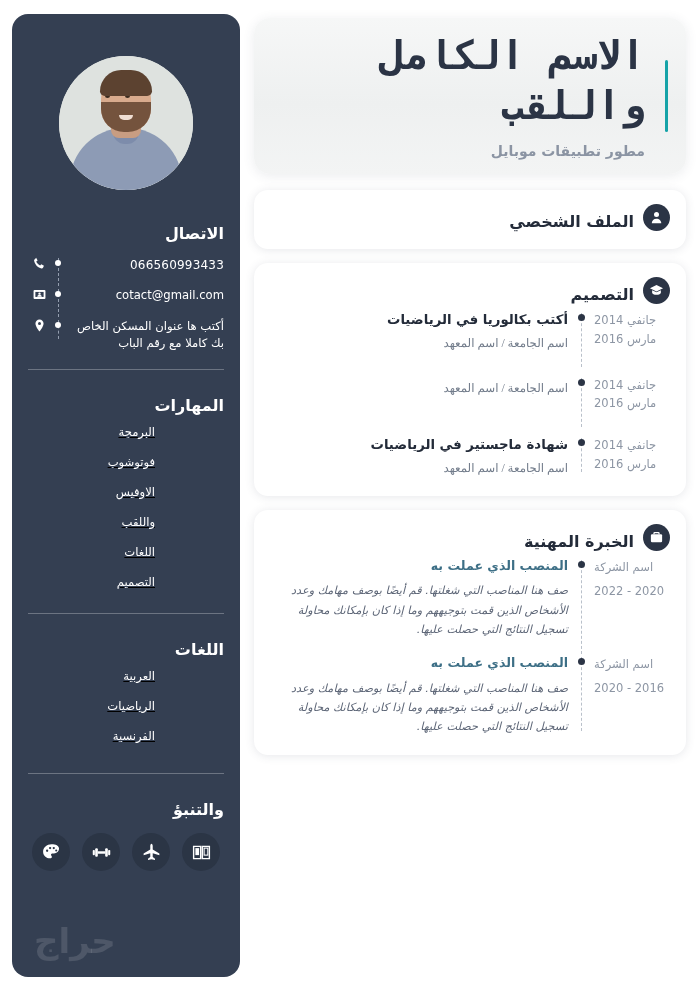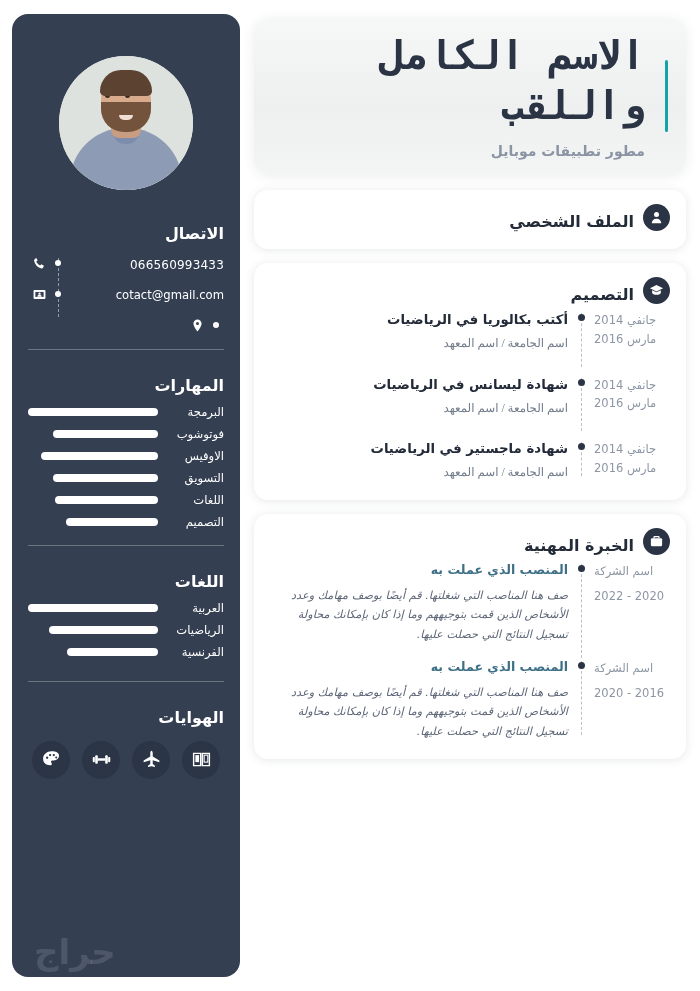--- a/index.html
+++ b/index.html
@@ -299,23 +299,24 @@
     color: #ffffff;
     line-height: 1.52;
     padding-left: 4px;
     padding-top: 1px;
   }
   .c-text.num { font-size: 12px; letter-spacing: .2px; direction: ltr; text-align: right;}
   .c-text.mail { direction: ltr; text-align: right; }
 
   
   .bar-row {
-    display: flex; flex-direction: row; align-items: center;
+    display: flex; flex-direction: column; align-items: center;
     justify-content: flex-start; gap: 8px;
     margin-bottom: 8px;
+    text-decoration: underline;
   }
   .bar-label {
     width: 58px; flex: none;
     text-align: right;
     font-size: 11.6px;
     color: #ffffff;
   }
   .bar-track { flex: 1; height: 8px; position: relative; }
   .bar-fill {
     position: absolute; right: 0; top: 0;
@@ -336,21 +337,21 @@
     width: 38px; height: 38px;
     border-radius: 50%;
     background: #2b3545;
     display: flex; align-items: center; justify-content: center;
   }
   .hobby-chip svg { width: 21px; height: 21px; fill: #ffffff; }
 
   
   #watermark {
     position: absolute;
-    left: 22px; bottom: 5px;
+    left: 22px; bottom: 16px;
     font-size: 34px;
     font-weight: 700;
     color: rgba(255,255,255,0.13);
     letter-spacing: 1px;
     pointer-events: none;
   }
 </style>
 </head>
 <body>
 
@@ -407,21 +408,20 @@
         <div class="tl-row edu-row">
           <div class="tl-dates">
             <div>جانفي 2014</div>
             <div>مارس 2016</div>
           </div>
           <div class="tl-rail">
               <div class="dashed"></div>
               <div class="dot"></div>
             </div>
           <div class="tl-content">
-            <div class="tl-title">شهادة ليسانس في الرياضيات</div>
             <div class="tl-sub">اسم الجامعة / اسم المعهد</div>
           </div>
         </div>
 
         <div class="tl-row edu-row">
           <div class="tl-dates">
             <div>جانفي 2014</div>
             <div>مارس 2016</div>
           </div>
           <div class="tl-rail">
@@ -526,20 +526,21 @@
             <svg viewBox="0 0 24 24">
                 <path d="M2.5 6.4a1.6 1.6 0 0 1 1.6-1.6h15.8a1.6 1.6 0 0 1 1.6 1.6v11.2a1.6 1.6 0 0 1-1.6 1.6H4.1a1.6 1.6 0 0 1-1.6-1.6z"></path>
                 <path fill="#343f52" d="M5.4 7.9h13.2v8H5.4z"></path>
                 <circle cx="12" cy="10.6" r="1.9" fill="#fff"></circle>
                 <path d="M8.4 15.6c0-2 1.6-3.2 3.6-3.2s3.6 1.2 3.6 3.2z" fill="#fff"></path>
               </svg>
           </div>
         </div>
 
         <div class="contact-row">
+          <div class="c-text">أكتب ها عنوان المسكن الخاص بك كاملا مع رقم الباب</div>
           <div class="c-rail">
               <div class="cdash"></div>
               <div class="cdot"></div>
             </div>
           <div class="c-icon">
             <svg viewBox="0 0 24 24">
                 <path d="M12 2.2c-3.6 0-6.5 2.9-6.5 6.5 0 4.9 6.5 12.9 6.5 12.9s6.5-8 6.5-12.9c0-3.6-2.9-6.5-6.5-6.5z"></path>
                 <circle cx="12" cy="8.6" r="2.4" fill="#343f52"></circle>
               </svg>
           </div>
@@ -565,21 +566,21 @@
             <div class="bar-fill" style="width:81%"></div>
           </div>
       </div>
       <div class="bar-row">
         <div class="bar-label">الاوفيس</div>
         <div class="bar-track">
             <div class="bar-fill" style="width:90%"></div>
           </div>
       </div>
       <div class="bar-row">
-        <div class="bar-label">التسويق</div>
+        <div class="bar-label">واللقب</div>
         <div class="bar-track">
             <div class="bar-fill" style="width:81%"></div>
           </div>
       </div>
       <div class="bar-row">
         <div class="bar-label">اللغات</div>
         <div class="bar-track">
             <div class="bar-fill" style="width:79%"></div>
           </div>
       </div>
@@ -612,21 +613,21 @@
         <div class="bar-label">الفرنسية</div>
         <div class="bar-track">
             <div class="bar-fill" style="width:70%"></div>
           </div>
       </div>
     </div>
 
     <div class="side-divider" style="margin-top:22px"></div>
 
     <div class="side-sec" id="hobbies-sec">
-      <div class="side-title">الهوايات</div>
+      <div class="side-title">والتنبؤ</div>
       <div class="hobby-row">
         <div class="hobby-chip">
           <svg viewBox="0 0 24 24">
               <path d="M3 5h8v14H3zm10 0h8v14h-8z" fill="none" stroke="#fff" stroke-width="1.6"></path>
               <rect x="5" y="7" width="4.2" height="8" fill="#fff"></rect>
               <rect x="15" y="7" width="4.2" height="8" fill="none" stroke="#fff" stroke-width="1.2"></rect>
             </svg>
         </div>
         <div class="hobby-chip">
           <svg viewBox="0 0 24 24">

